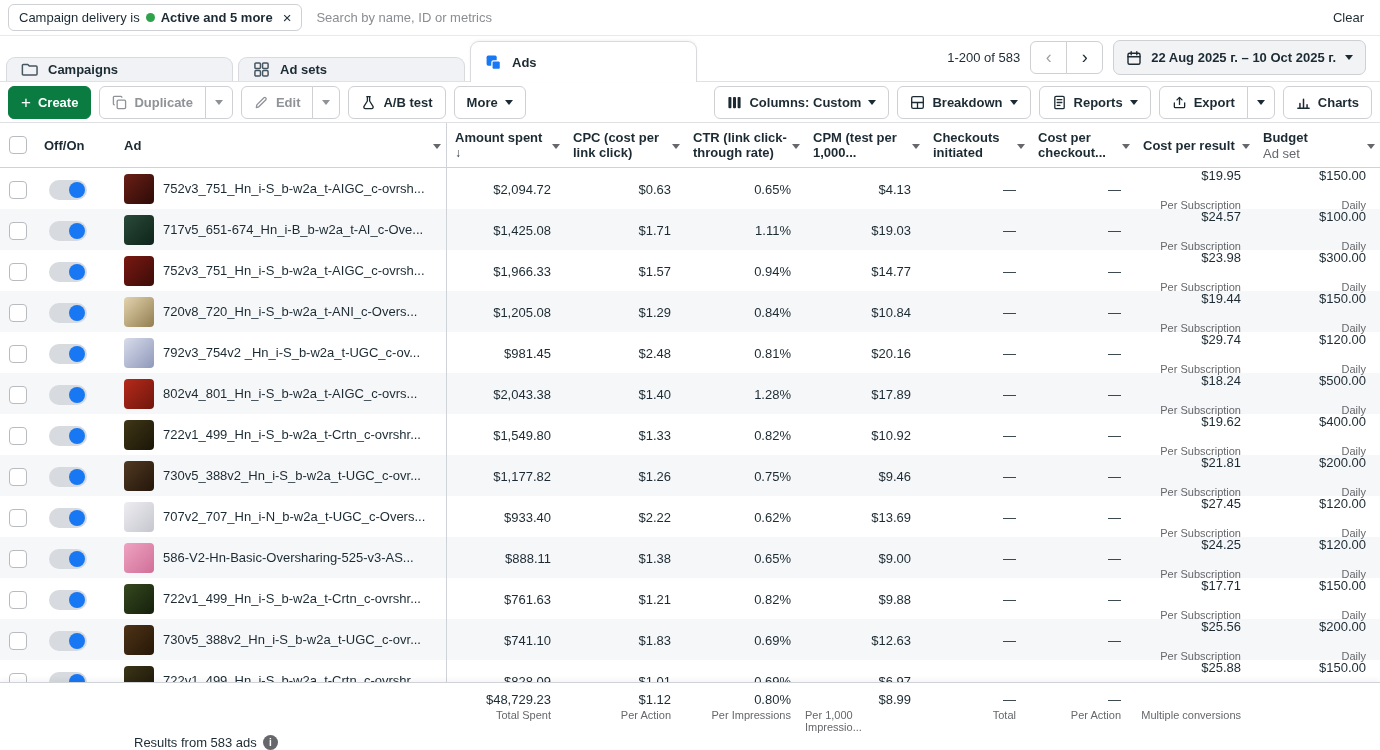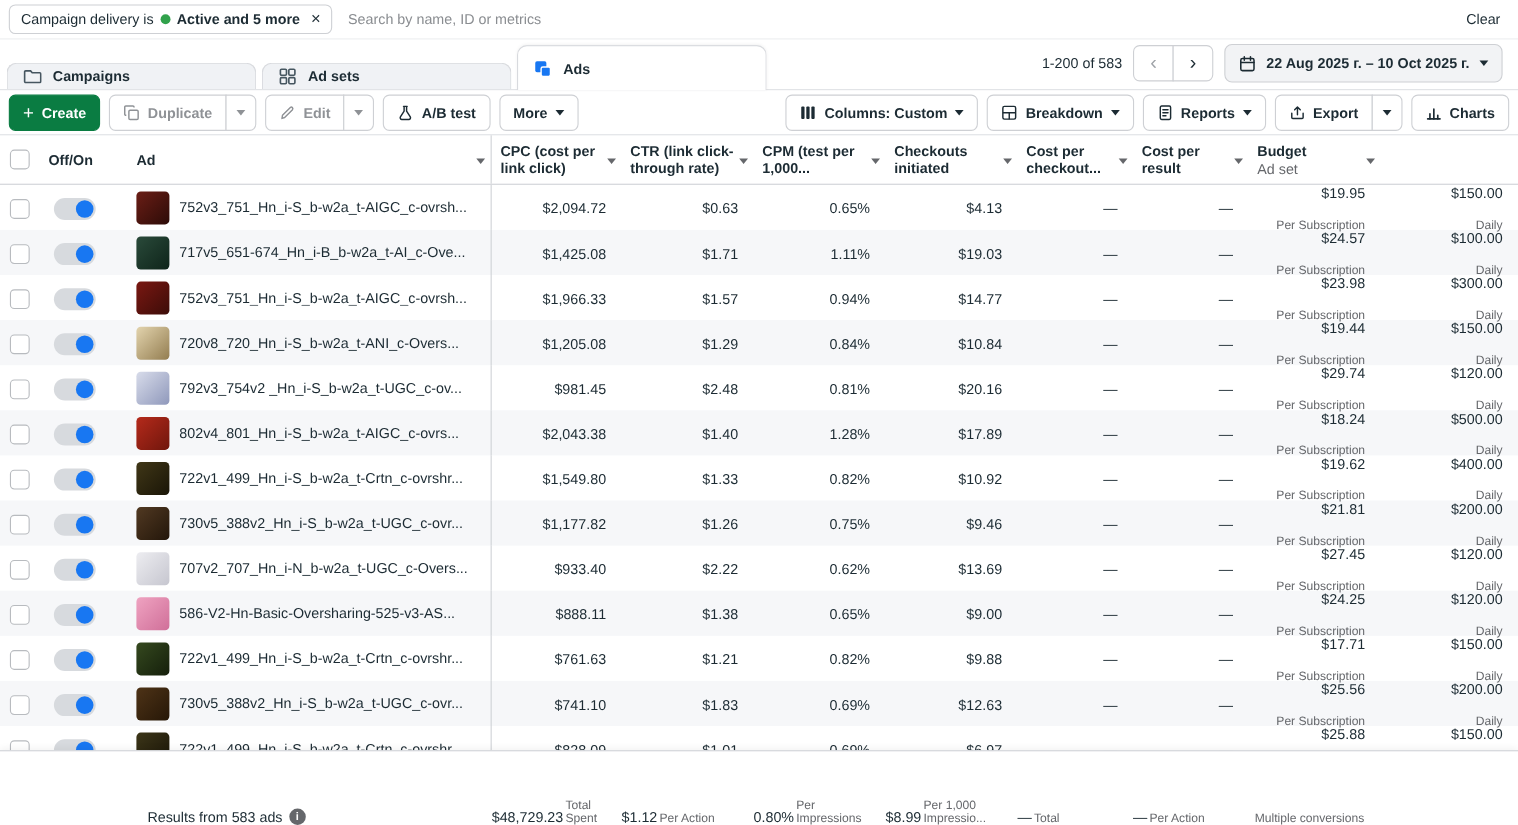--- a/index.html
+++ b/index.html
@@ -66,21 +66,21 @@
   .c-ad { gap:9px; padding:0 8px 0 14px; border-right:1px solid #cfd2d6; height:41px; overflow:hidden; }
   .thumb { width:30px; height:30px; border-radius:4px; flex:none; background:#ccc; }
   .ad-name { overflow:hidden; white-space:nowrap; cursor:pointer; }
   .num { justify-content:flex-end; padding-right:14px; text-align:right; }
   .two { flex-direction:column; align-items:flex-end; justify-content:center; gap:16px; }
   .sub { font-size:11px; color:#65676b; }
   .val:empty::before { content:"\00a0"; }
 
   
   .footer { position:absolute; left:0; bottom:0; width:1380px; height:68px; background:#fff; border-top:1px solid #cfd2d6; box-shadow:0 -2px 6px rgba(0,0,0,.05); padding-top:9px; }
-  .fcell { display:flex; flex-direction:row; align-items:flex-end; padding-right:14px; gap:2px; }
+  .fcell { display:flex; flex-direction:column; align-items:flex-end; padding-right:14px; gap:2px; }
   .f-results { flex-direction:row; align-items:flex-end; justify-content:flex-start; padding-left:24px; gap:6px; }
   .info { width:15px; height:15px; border-radius:50%; background:#65676b; color:#fff; font-size:10px; display:inline-flex; align-items:center; justify-content:center; font-weight:700; cursor:pointer; margin-top:1px; }
   svg { display:block; }
 </style>
 </head>
 <body>
 
 <div class="app">
 
   <div class="filter-bar">
@@ -256,20 +256,27 @@
           <span class="cb"></span>
         </div>
       <div class="hcell">
           <span>Off/On</span>
         </div>
       <div class="hcell h-ad">
         <span>Ad</span>
         <span class="caret"></span>
       </div>
       <div class="hcell">
+        <span class="hlabel">
+          <span>Amount spent</span>
+          <span class="sort-arrow">↓</span>
+        </span>
+        <span class="caret"></span>
+      </div>
+      <div class="hcell">
         <span>CPC (cost per link click)</span>
         <span class="caret"></span>
       </div>
       <div class="hcell">
         <span>CTR (link click-through rate)</span>
         <span class="caret"></span>
       </div>
       <div class="hcell">
         <span>CPM (test per 1,000...</span>
         <span class="caret"></span>

